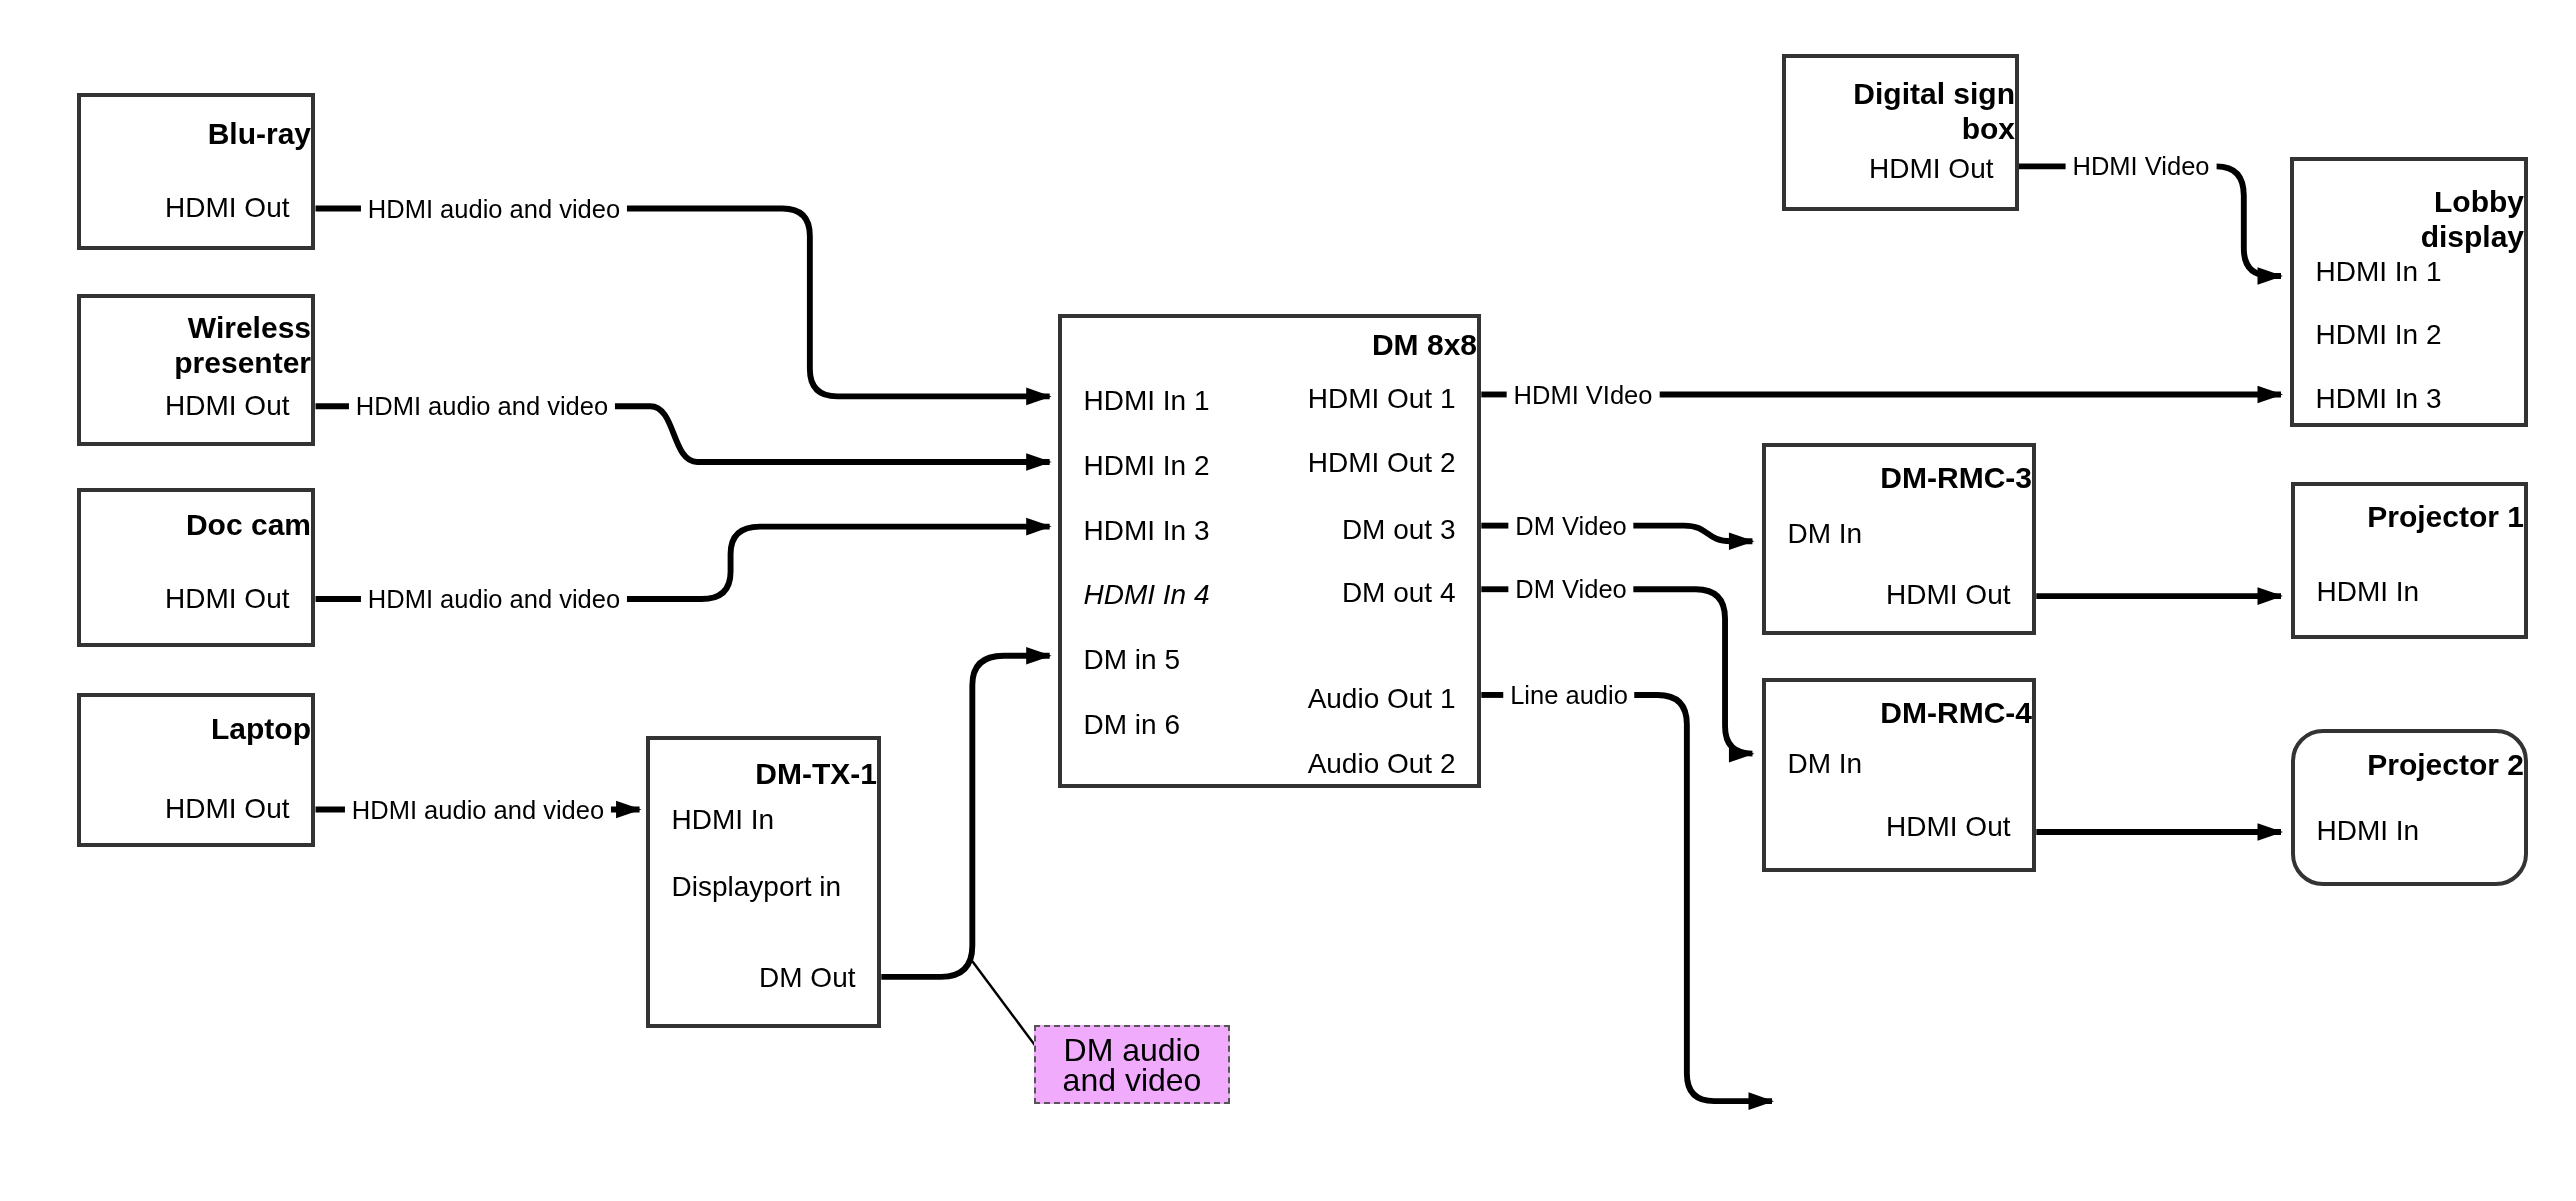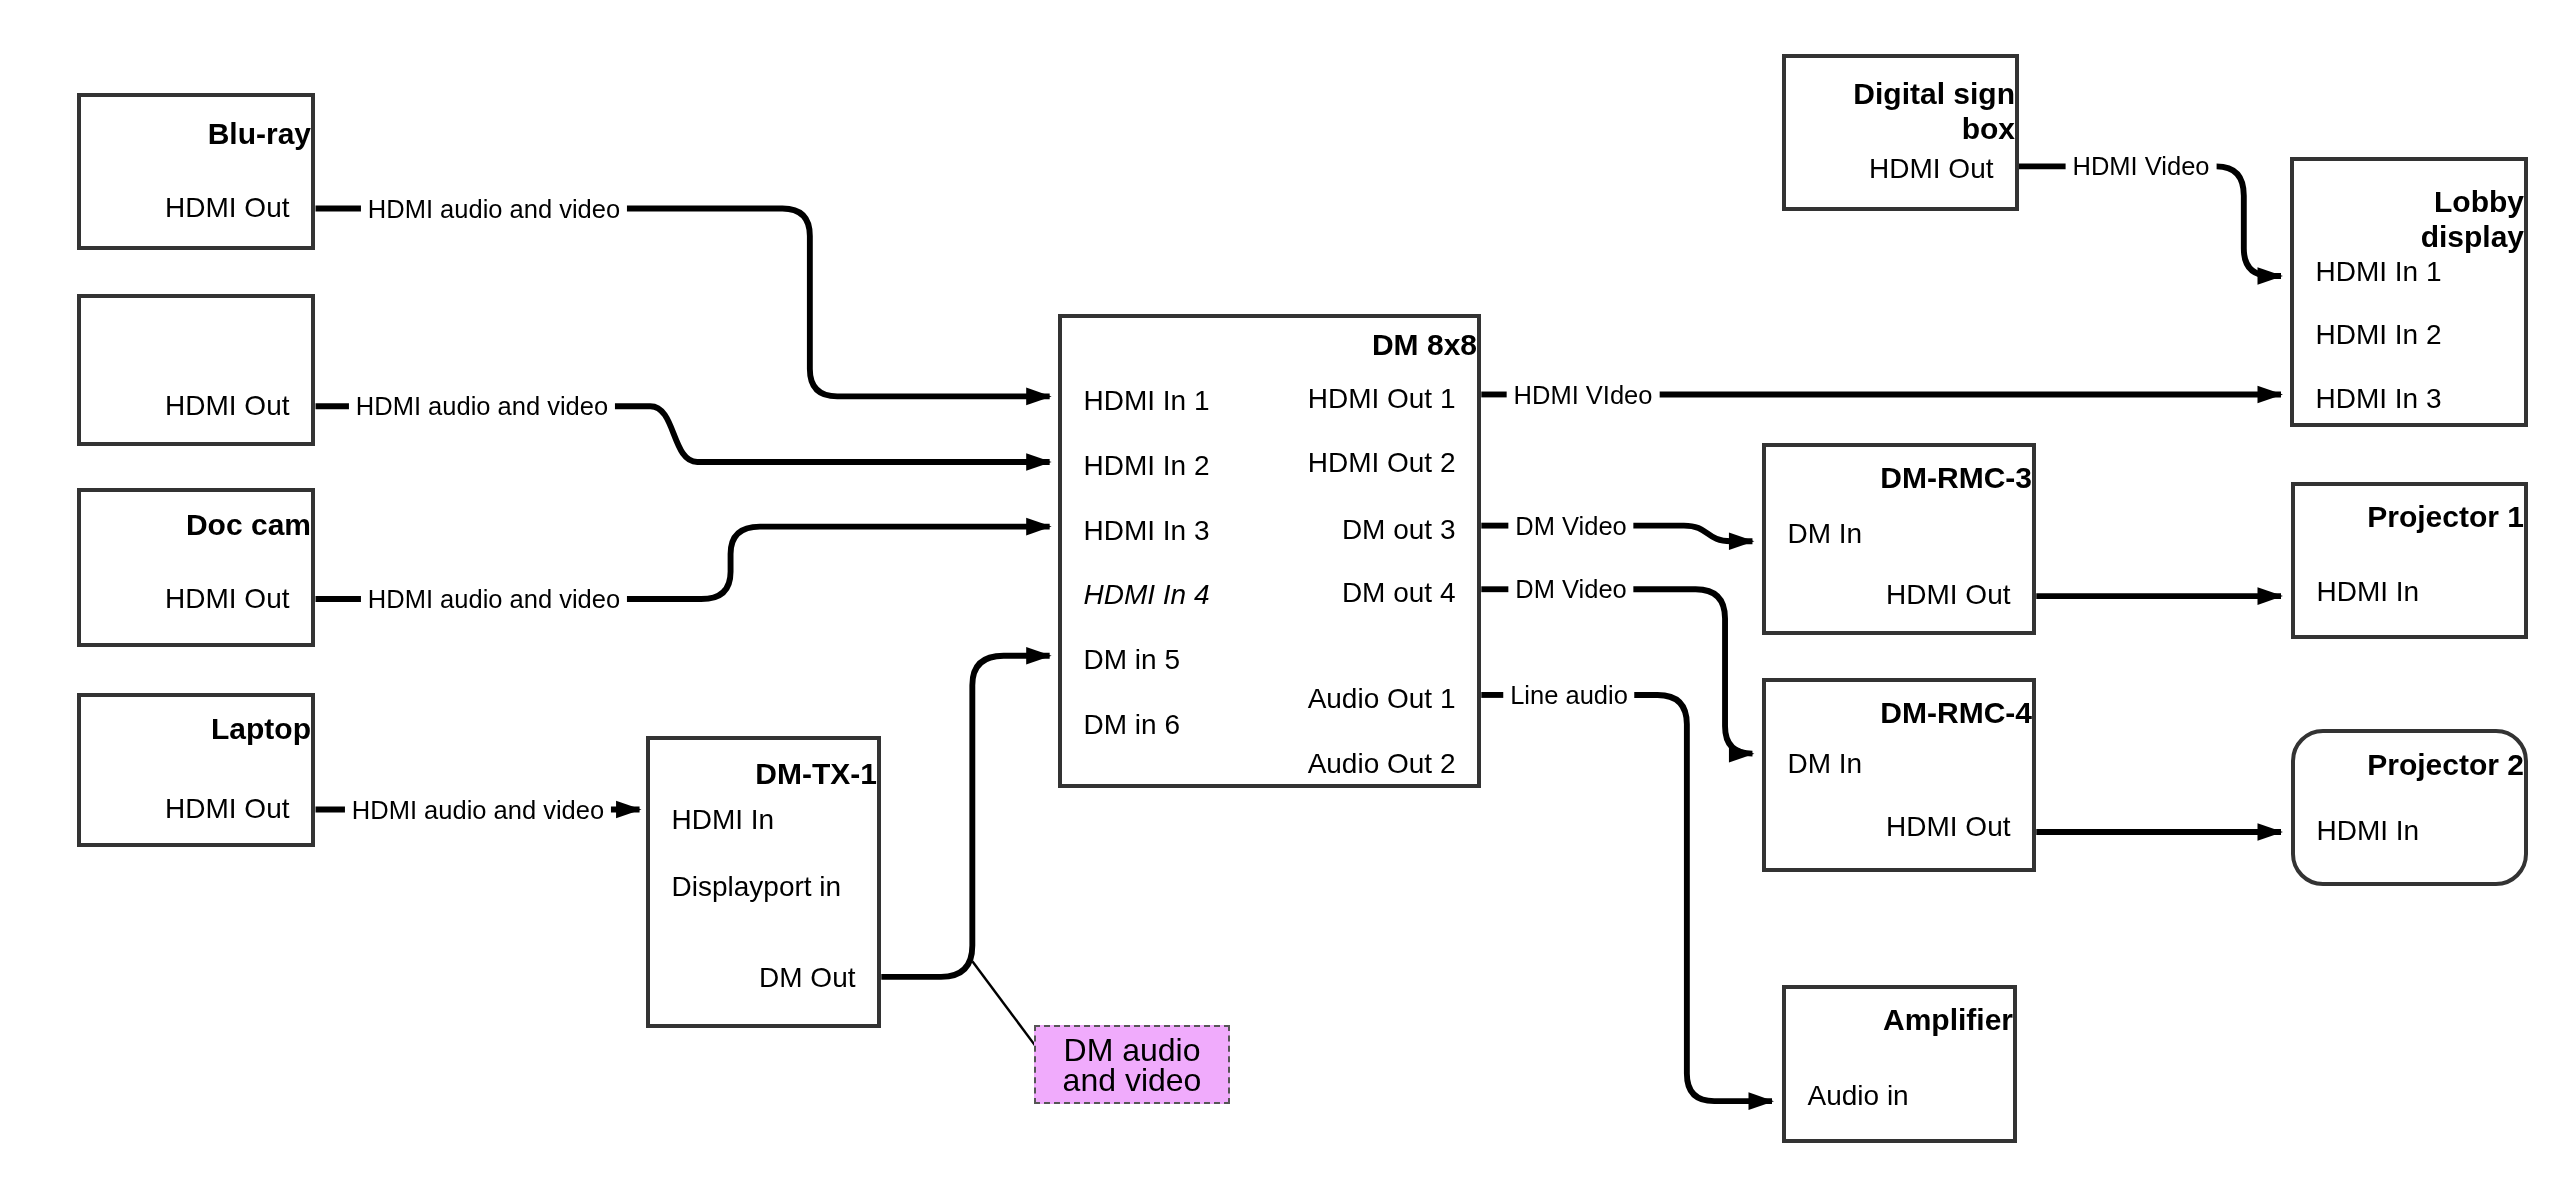--- a/index.html
+++ b/index.html
@@ -69,20 +69,21 @@
 
     <path d="M 993 982 L 1057 1068" stroke="#000" stroke-width="2.5" fill="none"></path>
   </svg>
 
   <div class="node" style="left:77px;top:93px;width:238px;height:157px;padding-left:44px;">
     <div class="title" style="top:18.6px;"><span class="tw">Blu-ray</span></div>
     <div class="port pr" style="top:94px;">HDMI Out</div>
   </div>
 
   <div class="node" style="left:77px;top:294px;width:238px;height:152px;">
+    <div class="title" style="top:11.7px;"><span class="tw" style="width:176px;">Wireless presenter</span></div>
     <div class="port pr" style="top:91px;">HDMI Out</div>
   </div>
 
   <div class="node" style="left:77px;top:488px;width:238px;height:159px;">
     <div class="title" style="top:14.7px;"><span class="tw">Doc cam</span></div>
     <div class="port pr" style="top:90px;">HDMI Out</div>
   </div>
 
   <div class="node" style="left:77px;top:693px;width:238px;height:154px;">
     <div class="title" style="top:13.7px;"><span class="tw">Laptop</span></div>
@@ -139,24 +140,20 @@
   <div class="node" style="left:2291px;top:482px;width:237px;height:157px;">
     <div class="title" style="top:12.7px;"><span class="tw">Projector 1</span></div>
     <div class="port pl" style="top:89px;">HDMI In</div>
   </div>
 
   <div class="node" style="left:2291px;top:729px;width:237px;height:157px;border-radius:32px;">
     <div class="title" style="top:13.7px;"><span class="tw">Projector 2</span></div>
     <div class="port pl" style="top:81px;">HDMI In</div>
   </div>
 
-  <div class="node" style="left:1782px;top:985px;width:235px;height:158px;">
-    <div class="title" style="top:12.7px;"><span class="tw">Amplifier</span></div>
-    <div class="port pl" style="top:90px;">Audio in</div>
-  </div>
 
   <div class="note" style="left:1034px;top:1025px;width:196px;height:79px;">
     <span>DM audio and video</span>
   </div>
 
   <div class="wlabel" style="left:494px;top:209px;">HDMI audio and video</div>
   <div class="wlabel" style="left:482px;top:406px;">HDMI audio and video</div>
   <div class="wlabel" style="left:494px;top:599px;">HDMI audio and video</div>
   <div class="wlabel" style="left:478px;top:810px;">HDMI audio and video</div>
   <div class="wlabel" style="left:1583px;top:395px;">HDMI VIdeo</div>

